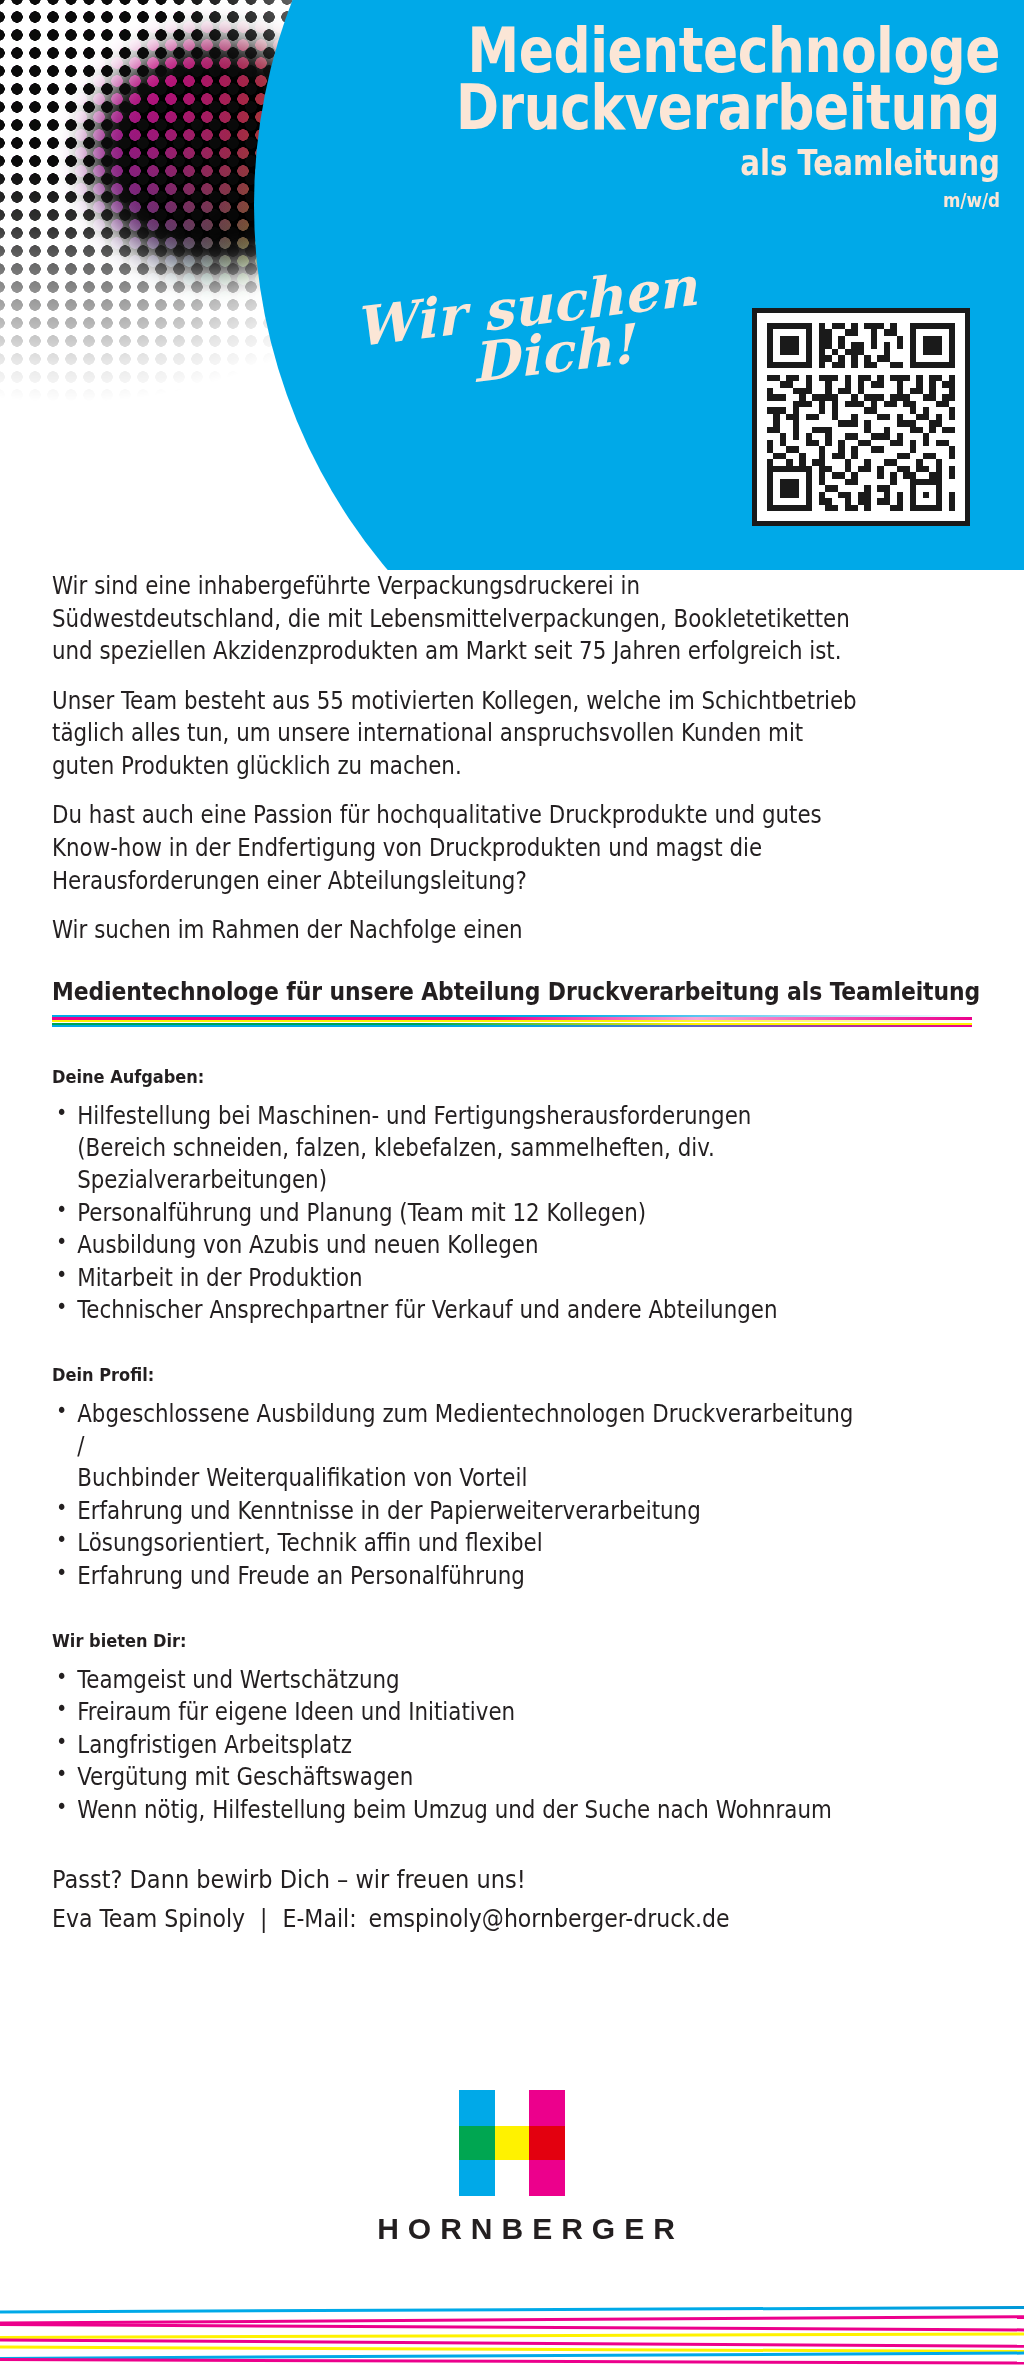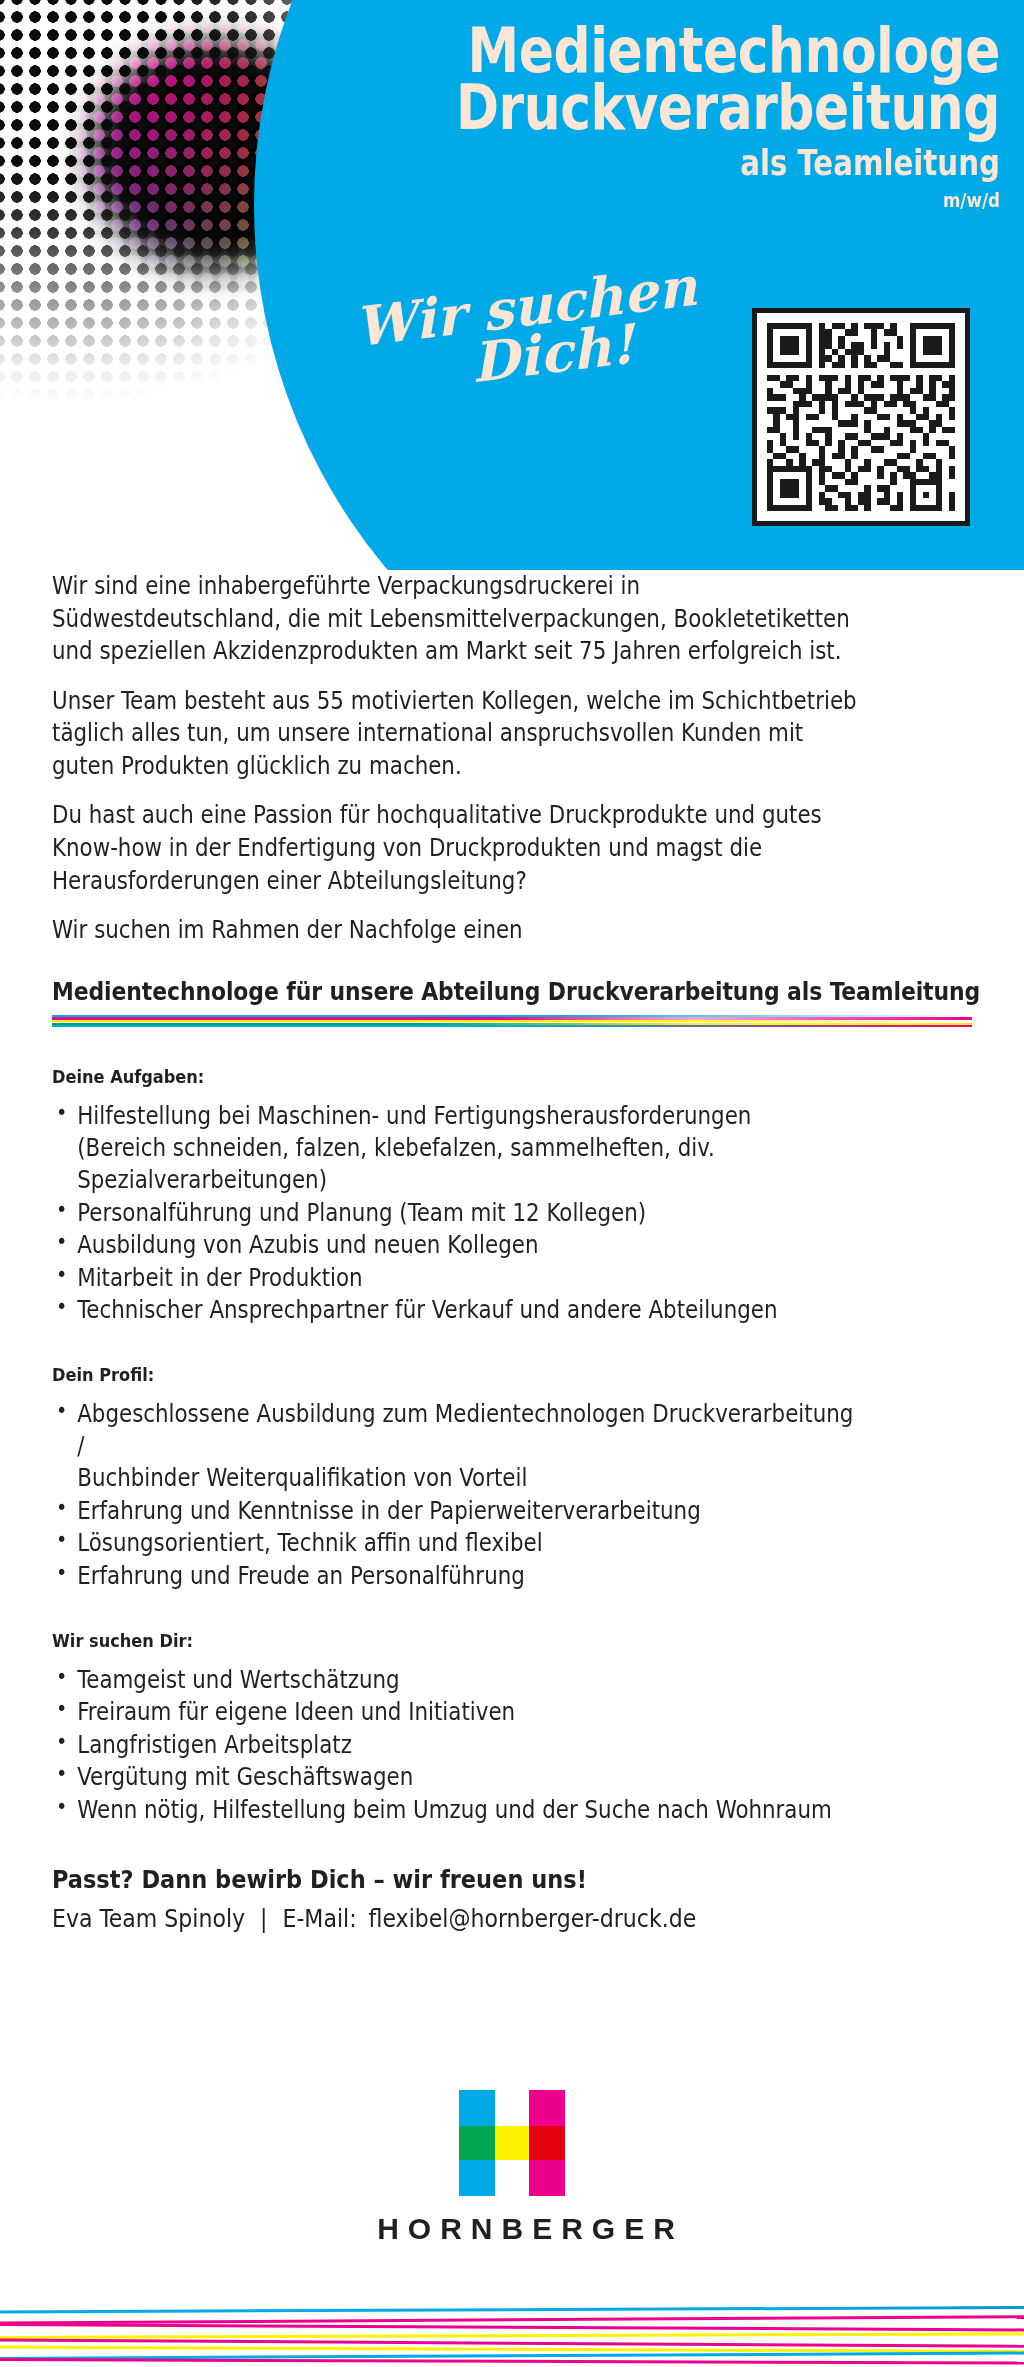--- a/index.html
+++ b/index.html
@@ -205,21 +205,21 @@
     left:4px; top:-1px;
     font-size:22px;
     color:#231f20;
   }
   ul.bullets li.cont { padding-left:26px; }
   ul.bullets li.cont::before { content:""; }
 
   .cta {
     margin-top:40px;
     font-family:"Liberation Sans Narrow","DejaVu Sans Condensed","Liberation Sans", sans-serif;
-    font-weight:bold;
+    font-weight:normal;
     font-size:25px;
     color:#231f20;
   }
   .contact {
     margin-top:10px;
     font-family:"Liberation Sans Narrow","DejaVu Sans Condensed","Liberation Sans", sans-serif;
     font-size:24.5px;
     color:#231f20;
   }
 
@@ -504,37 +504,37 @@
           <div class="section-title">Dein Profil:</div>
           <ul class="bullets">
             <li>Abgeschlossene Ausbildung zum Medientechnologen Druckverarbeitung /</li>
             <li class="cont">Buchbinder Weiterqualifikation von Vorteil</li>
             <li>Erfahrung und Kenntnisse in der Papierweiterverarbeitung</li>
             <li>Lösungsorientiert, Technik affin und flexibel</li>
             <li>Erfahrung und Freude an Personalführung</li>
           </ul>
         </div>
         <div class="section">
-          <div class="section-title">Wir suchen Dir:</div>
+          <div class="section-title">Wir bieten Dir:</div>
           <ul class="bullets">
             <li>Teamgeist und Wertschätzung</li>
             <li>Freiraum für eigene Ideen und Initiativen</li>
             <li>Langfristigen Arbeitsplatz</li>
             <li>Vergütung mit Geschäftswagen</li>
             <li>Wenn nötig, Hilfestellung beim Umzug und der Suche nach Wohnraum</li>
           </ul>
         </div>
       </div>
 
     <div class="cta">Passt? Dann bewirb Dich – wir freuen uns!</div>
     <div class="contact">
       <span>Eva Team Spinoly</span>
       <span style="padding:0 8px;">|</span>
       <span>E-Mail:</span>
-      <span style="padding-left:5px;">flexibel@hornberger-druck.de</span>
+      <span style="padding-left:5px;">emspinoly@hornberger-druck.de</span>
     </div>
   </div>
 
   <div class="footer">
     <div class="logo-mark">
       <i style="left:0px;  top:0px;  width:36px; height:36px; background:#00a9e8;"></i>
       <i style="left:70px; top:0px;  width:36px; height:36px; background:#ec008c;"></i>
       <i style="left:0px;  top:36px; width:36px; height:34px; background:#00a651;"></i>
       <i style="left:36px; top:36px; width:34px; height:34px; background:#fff200;"></i>
       <i style="left:70px; top:36px; width:36px; height:34px; background:#e3000f;"></i>

